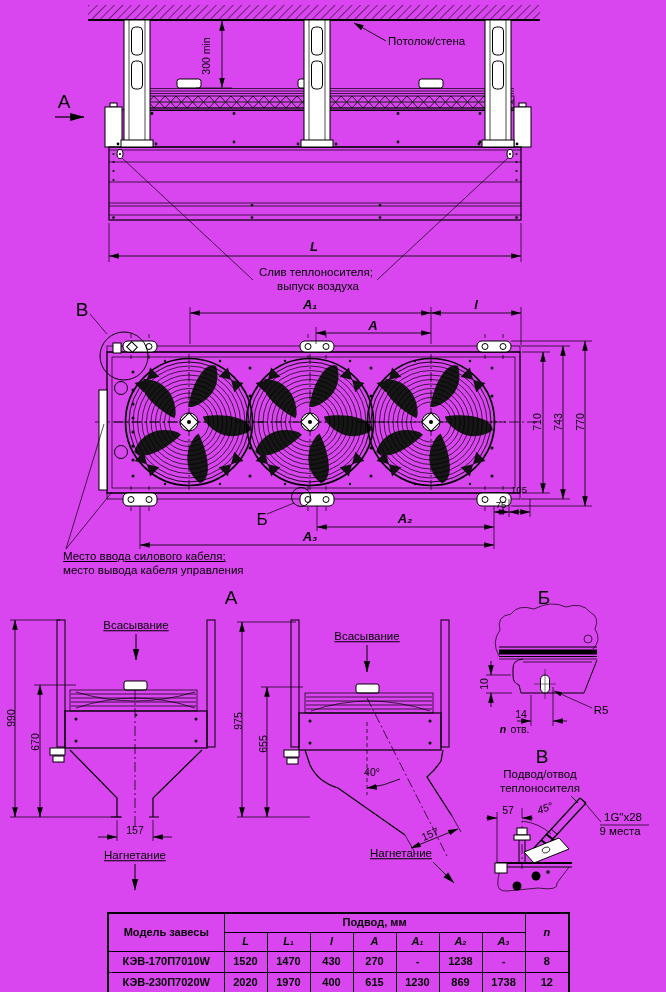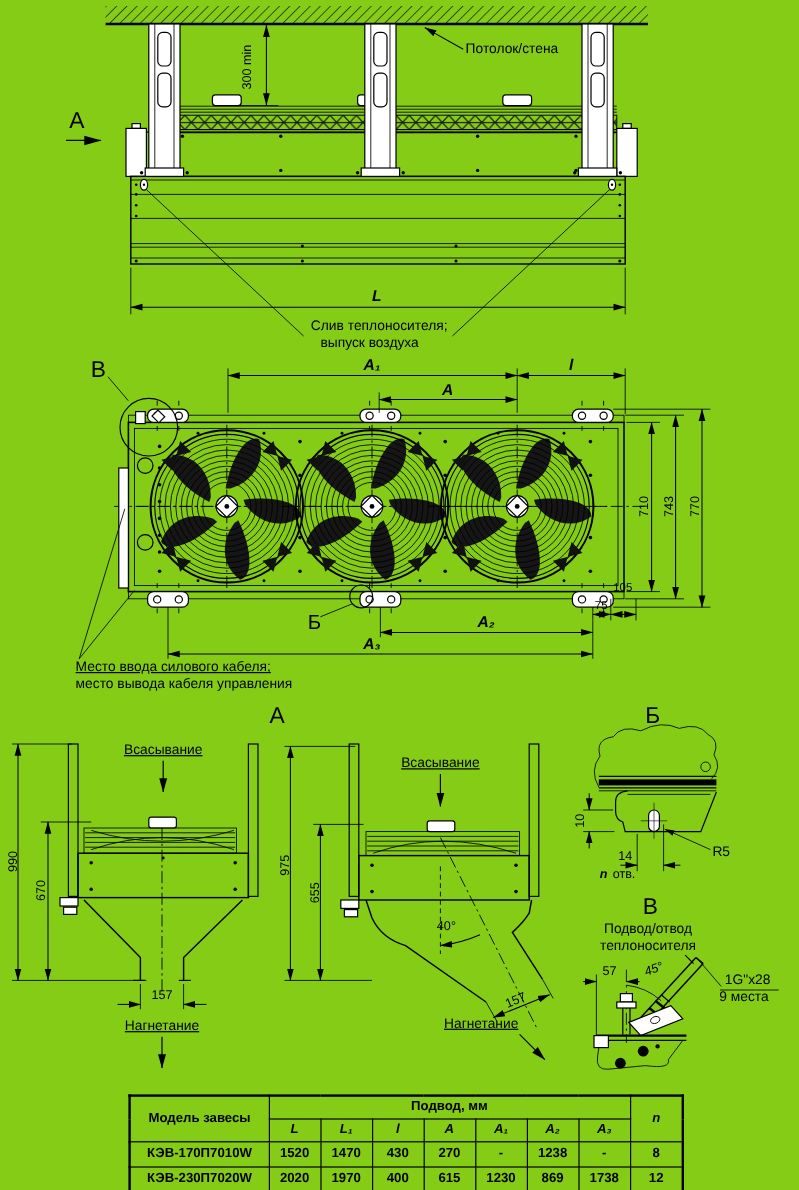--- a/index.html
+++ b/index.html
@@ -1,16 +1,16 @@
 <!DOCTYPE html>
 <html><head>
 <meta charset="utf-8">
 <style>
   html,body{margin:0;padding:0;background:#fff}
-  .canvas{position:relative;width:666px;height:992px;background:#84cc16;
+  .canvas{position:relative;width:666px;height:992px;background:#d946ef;
           font-family:"Liberation Sans",sans-serif;color:#000;overflow:hidden}
   svg.draw{position:absolute;left:0;top:0}
   .ln{stroke:#000;stroke-width:1;fill:none}
   .th{stroke:#000;stroke-width:.7;fill:none}
   .md{stroke:#000;stroke-width:1.2;fill:none}
   .tk{stroke:#000;stroke-width:2;fill:none}
   .dm{stroke:#000;stroke-width:.85;fill:none}
   .cl{stroke:#000;stroke-width:.75;fill:none;stroke-dasharray:10 3 2 3}
   .dsh{stroke:#000;stroke-width:.75;fill:none;stroke-dasharray:4 3}
   .wf{fill:#fff;stroke:#000;stroke-width:1}
@@ -472,21 +472,21 @@
     <circle cx="548" cy="872" r="1.8" class="dot"></circle>
     <rect x="495" y="863" width="12" height="10" class="wf"></rect>
   </g>
 </svg>
 
 <span class="lbl la" style="left:388px;top:36px">Потолок/стена</span>
 <span class="lbl rot num" style="left:206px;top:56px">300 min</span>
 <span class="lbl big" style="left:64px;top:101px">А</span>
 <span class="lbl dimL" style="left:314px;top:246px">L</span>
 <span class="lbl" style="left:316px;top:273px">Слив теплоносителя;</span>
-<span class="lbl" style="left:308px;top:287px">выпуск воздуха</span>
+<span class="lbl" style="left:318px;top:287px">выпуск воздуха</span>
 
 <span class="lbl big" style="left:82px;top:309px">В</span>
 <span class="lbl dimL" style="left:310px;top:304px">A₁</span>
 <span class="lbl dimL" style="left:373px;top:325px">A</span>
 <span class="lbl dimL" style="left:476px;top:304px">l</span>
 <span class="lbl rot num" style="left:537px;top:422px">710</span>
 <span class="lbl rot num" style="left:558px;top:422px">743</span>
 <span class="lbl rot num" style="left:580px;top:422px">770</span>
 <span class="lbl s9" style="left:501px;top:505px">75</span>
 <span class="lbl s9" style="left:519px;top:490px">105</span>

